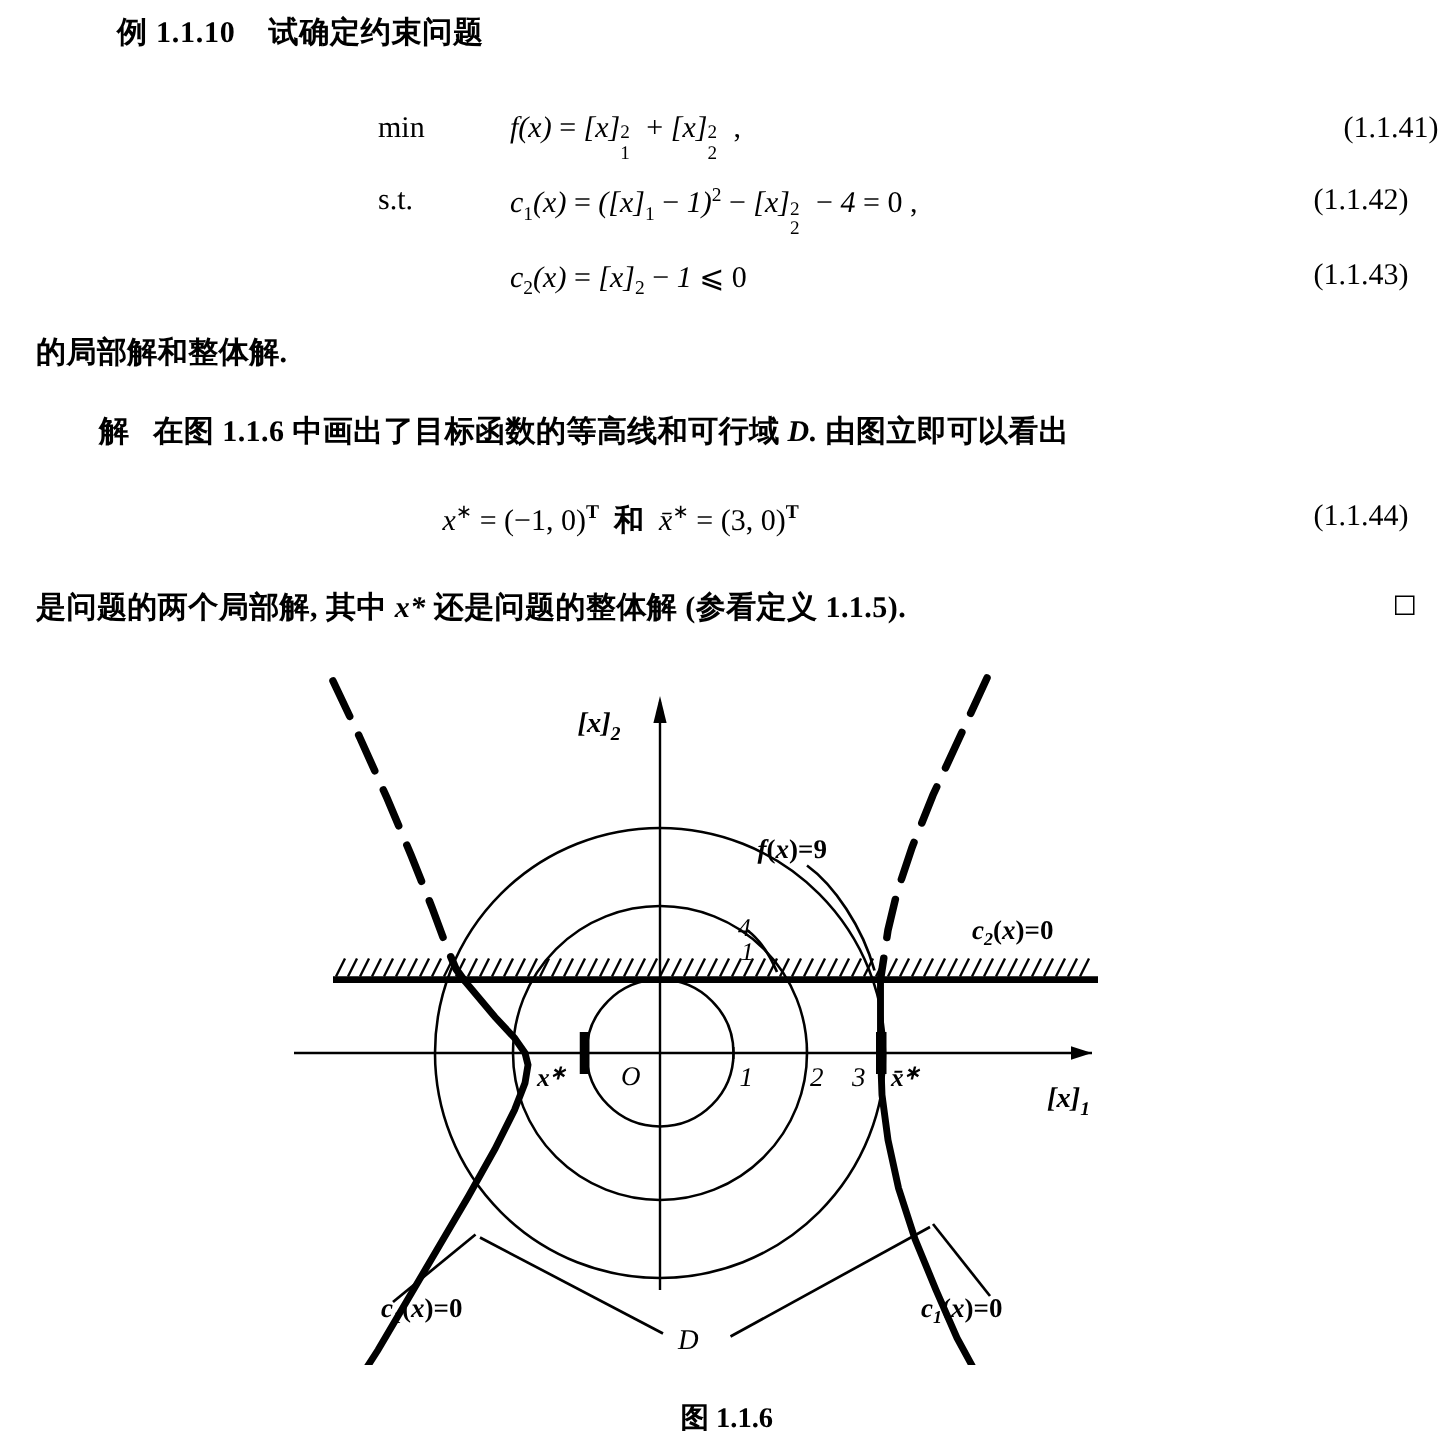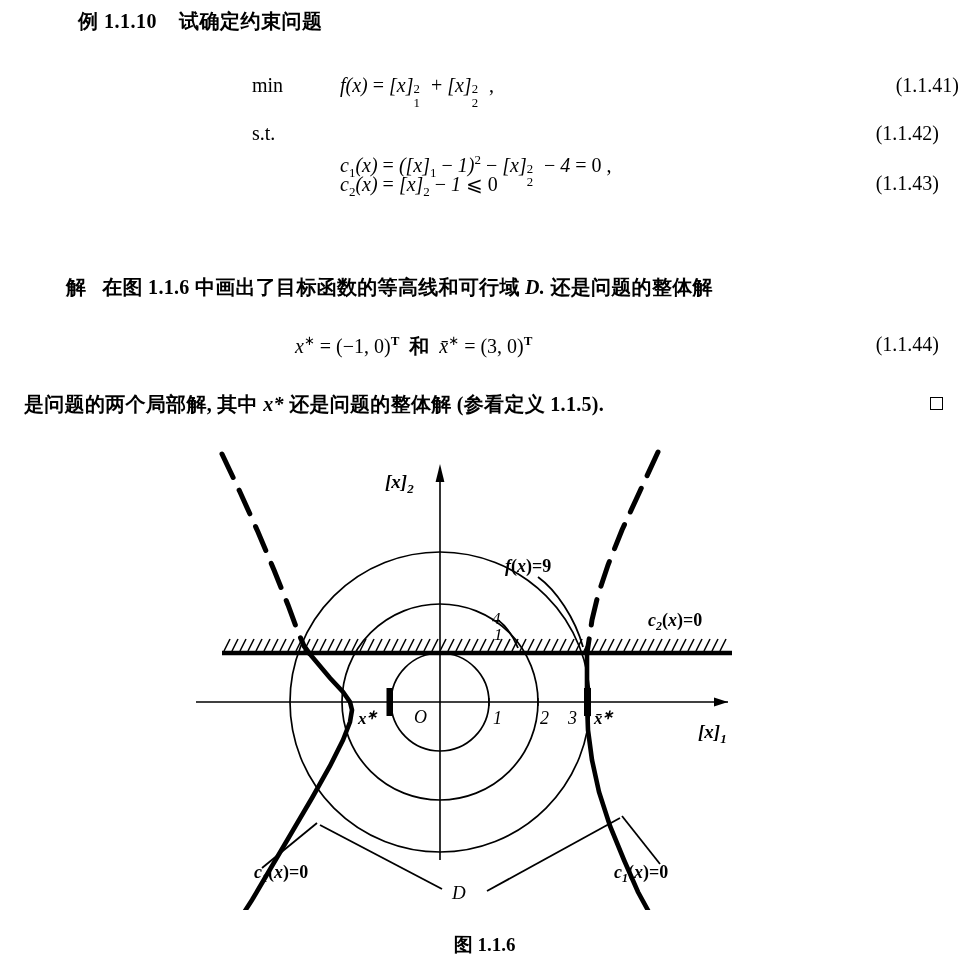--- a/index.html
+++ b/index.html
@@ -140,36 +140,37 @@
   <div class="eqrow" style="top:74px;padding-left:20px;">
     <span class="eq-kw" style="left:252px;">min</span>
     <span class="eq-body" style="left:340px;">
       f(x) <span class="up">=</span> [x]<span class="stack"><sup>2</sup><sub>1</sub></span> <span class="up">+</span> [x]<span class="stack"><sup>2</sup><sub>2</sub></span> <span class="up">,</span>
     </span>
     <span class="eq-tag" style="top:0;">(1.1.41)</span>
   </div>
 
   <div class="eqrow" style="top:122px;">
     <span class="eq-kw" style="left:252px;">s.t.</span>
-    <span class="eq-body" style="left:340px;margin-top:30px;">
+    <span class="eq-body" style="left:340px;">
       c<sub>1</sub>(x) <span class="up">=</span> ([x]<sub>1</sub> <span class="up">−</span> 1)<sup>2</sup> <span class="up">−</span> [x]<span class="stack"><sup>2</sup><sub>2</sub></span> <span class="up">−</span> 4 <span class="up">= 0 ,</span>
     </span>
     <span class="eq-tag" style="top:0;">(1.1.42)</span>
   </div>
 
   <div class="eqrow" style="top:172px;">
     <span class="eq-body" style="left:340px;">
       c<sub>2</sub>(x) <span class="up">=</span> [x]<sub>2</sub> <span class="up">−</span> 1 <span class="up">⩽ 0</span>
     </span>
     <span class="eq-tag" style="top:0;">(1.1.43)</span>
   </div>
 
+  <div class="para" style="left:24px; top:221px;">的局部解和整体解.</div>
 
   <div class="para" style="left:66px; top:274px;">
-    <span>解</span><span>&nbsp;&nbsp;&nbsp;</span><span>在图 1.1.6 中画出了目标函数的等高线和可行域</span><span>&nbsp;</span><span class="it">D.</span><span>&nbsp;</span><span>还是问题的整体解</span>
+    <span>解</span><span>&nbsp;&nbsp;&nbsp;</span><span>在图 1.1.6 中画出了目标函数的等高线和可行域</span><span>&nbsp;</span><span class="it">D.</span><span>&nbsp;</span><span>由图立即可以看出</span>
   </div>
 
   <div class="eqrow" style="top:333px;">
     <span class="eq-body" style="left:295px;text-align:center;">
       x<sup>∗</sup> <span class="up">= (−1, 0)</span><sup class="up" style="font-weight:bold">T</sup> &nbsp;<span class="up" style="font-family:'Liberation Sans',sans-serif;font-weight:bold">和</span>&nbsp; x̄<sup>∗</sup> <span class="up">= (3, 0)</span><sup class="up" style="font-weight:bold">T</sup>
     </span>
     <span class="eq-tag" style="top:0;margin-left:28px;">(1.1.44)</span>
   </div>
 
   <div class="para" style="left:24px; top:391px;">

